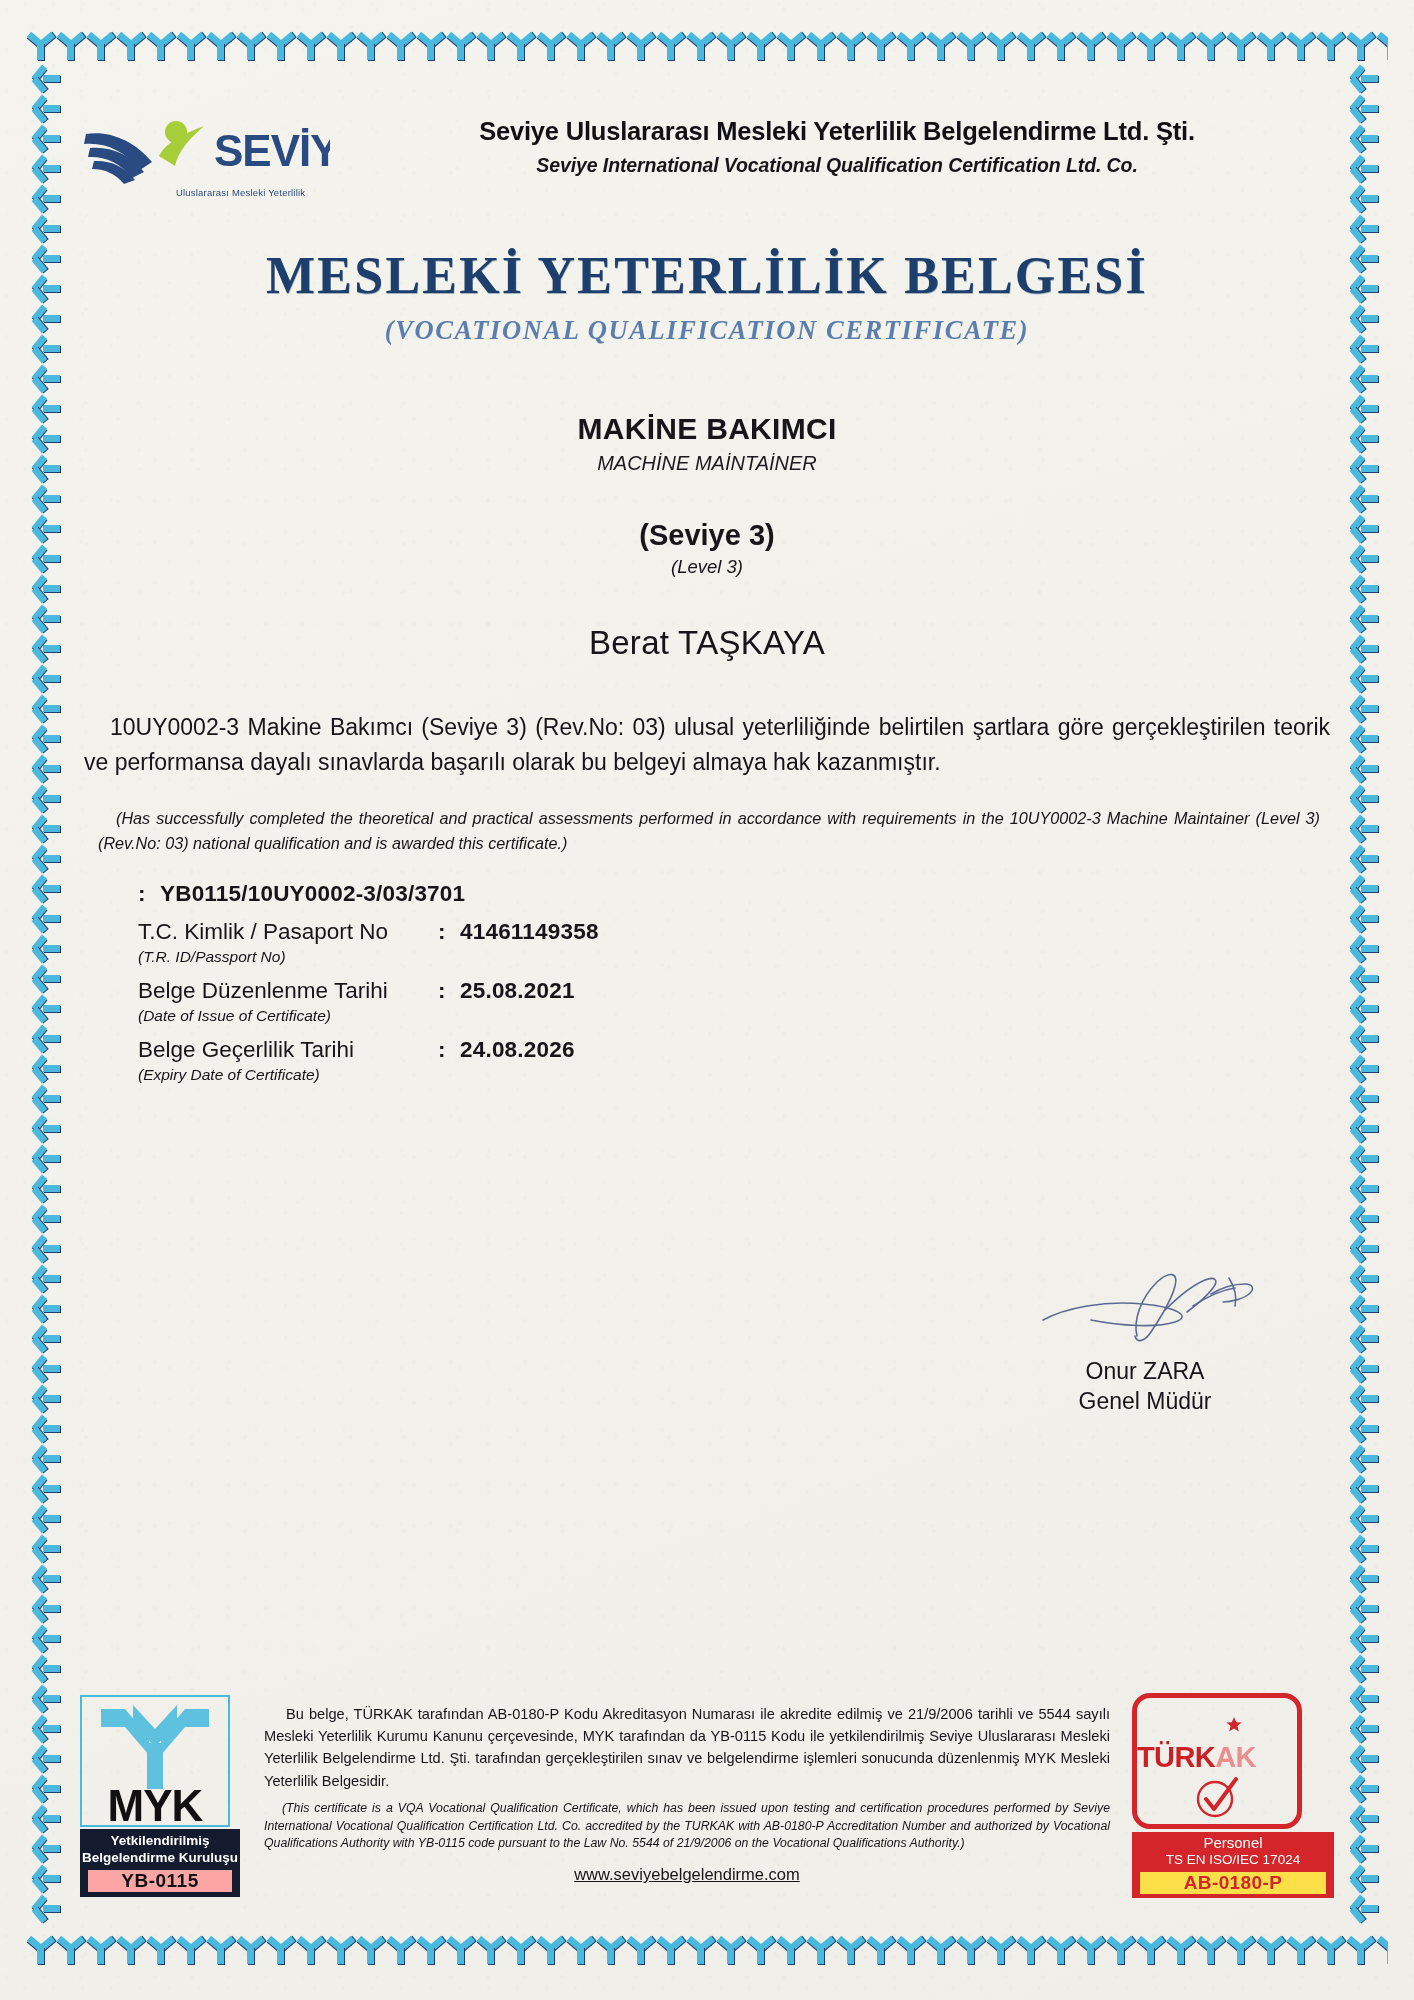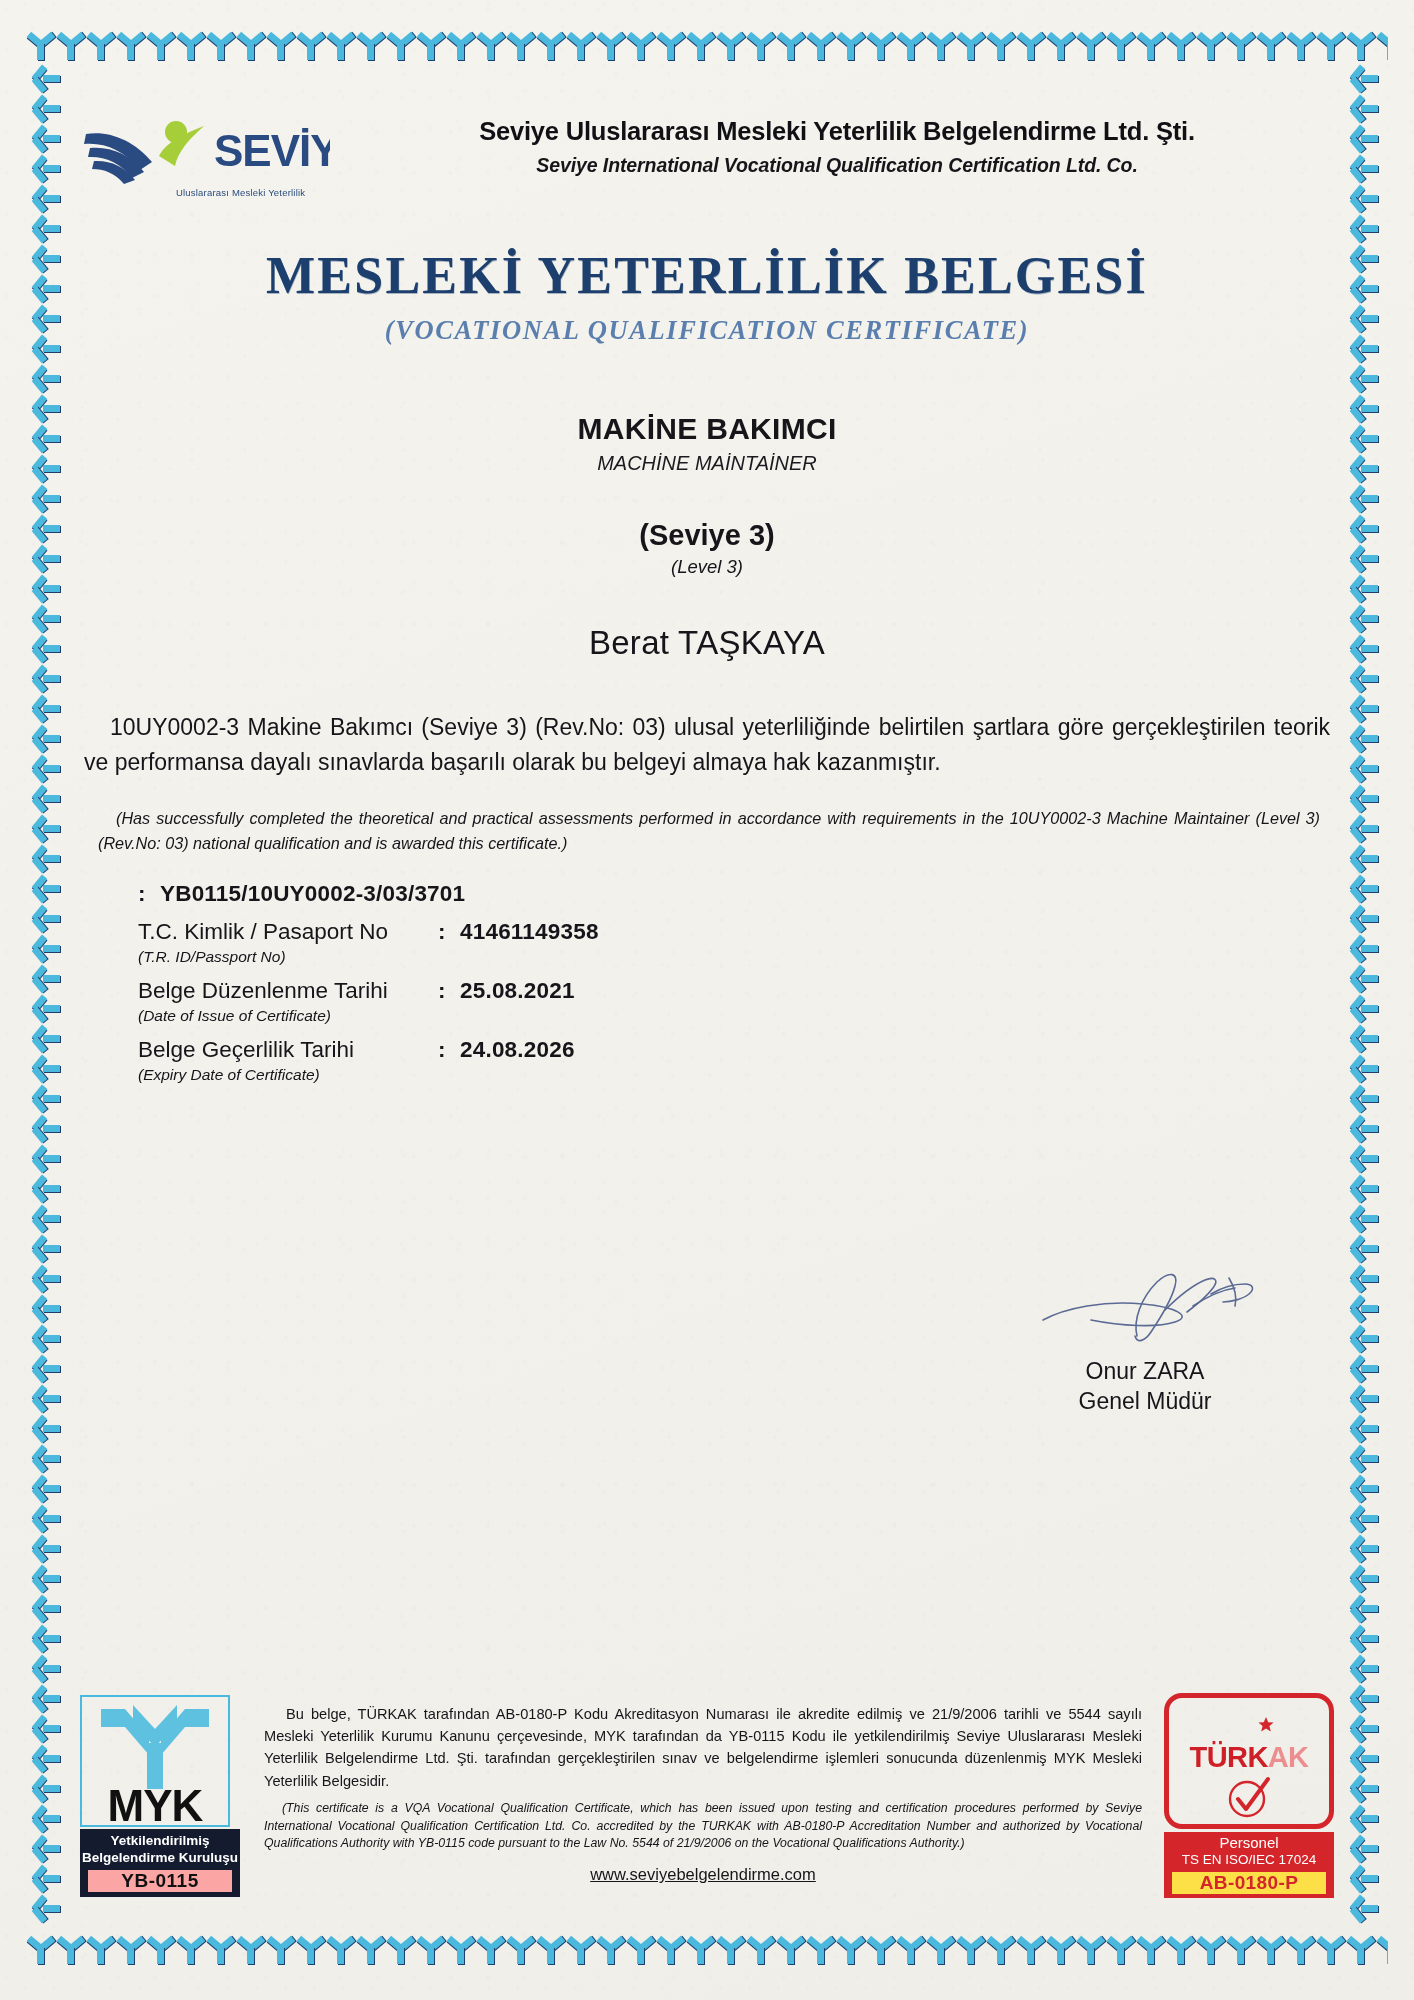--- a/index.html
+++ b/index.html
@@ -382,36 +382,36 @@
   .tk-moon {
     position: absolute;
     left: 50%;
     top: 7px;
     transform: translateX(-50%);
   }
   .tk-word {
     position: absolute;
     left: 0; right: 0;
     top: 45px;
-    text-align: center;
+    text-align: left;
     font-weight: bold;
     font-size: 29px;
     letter-spacing: -0.6px;
     line-height: 1;
   }
   .tk-word .dark { color: #cf1f26; }
   .tk-word .light { color: #ec8e90; }
   .tk-check {
     position: absolute;
     left: 50%;
     bottom: 4px;
     transform: translateX(-50%);
   }
   .tk-band {
-    width: 170px;
+    width: 202px;
     background: #d4252b;
     color: #fff;
     text-align: center;
     margin-top: 3px;
     padding: 2px 0 4px;
   }
   .tk-band-l1 { font-size: 15px; line-height: 1.2; }
   .tk-band-l2 { font-size: 13.5px; line-height: 1.25; }
   .tk-band-code {
     background: #fde047;

